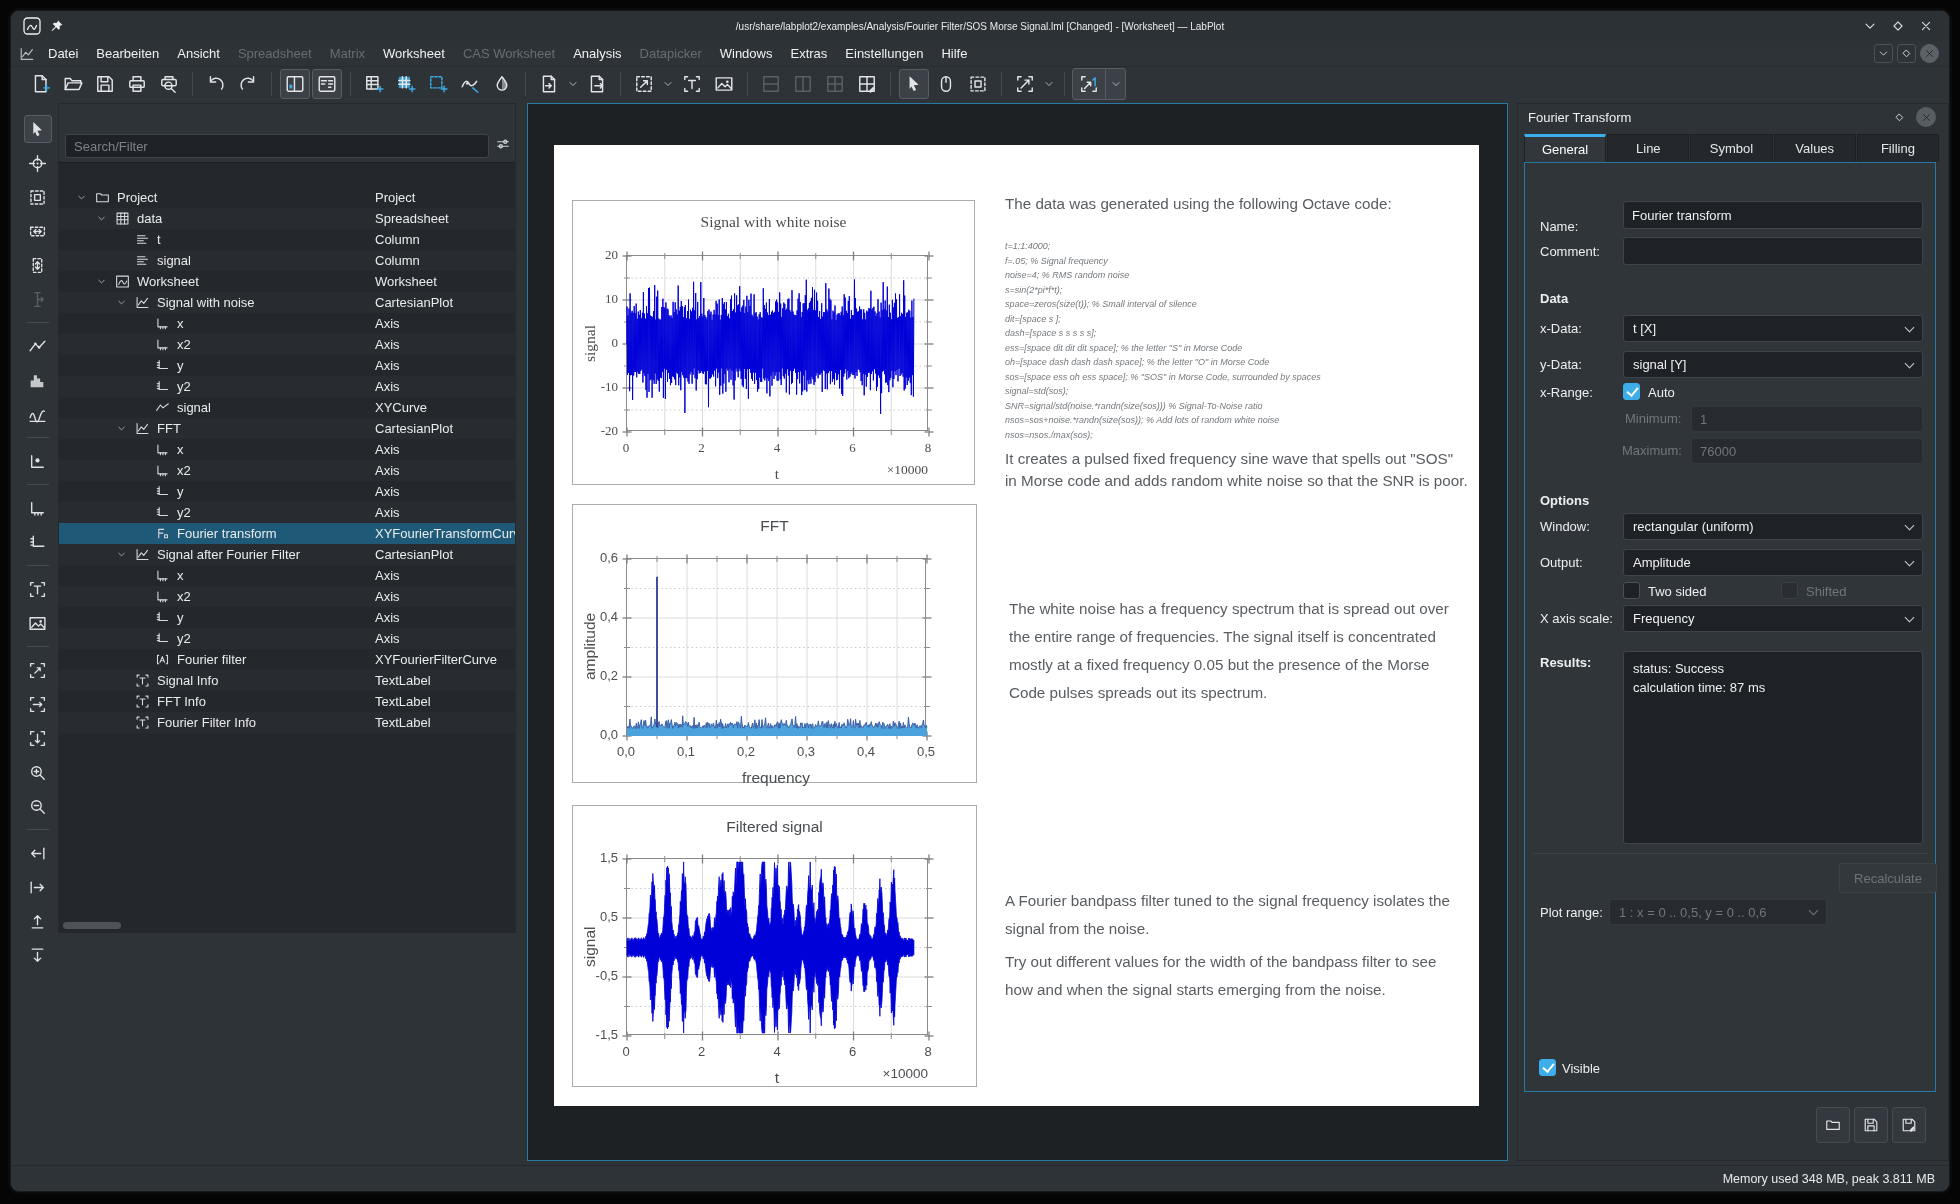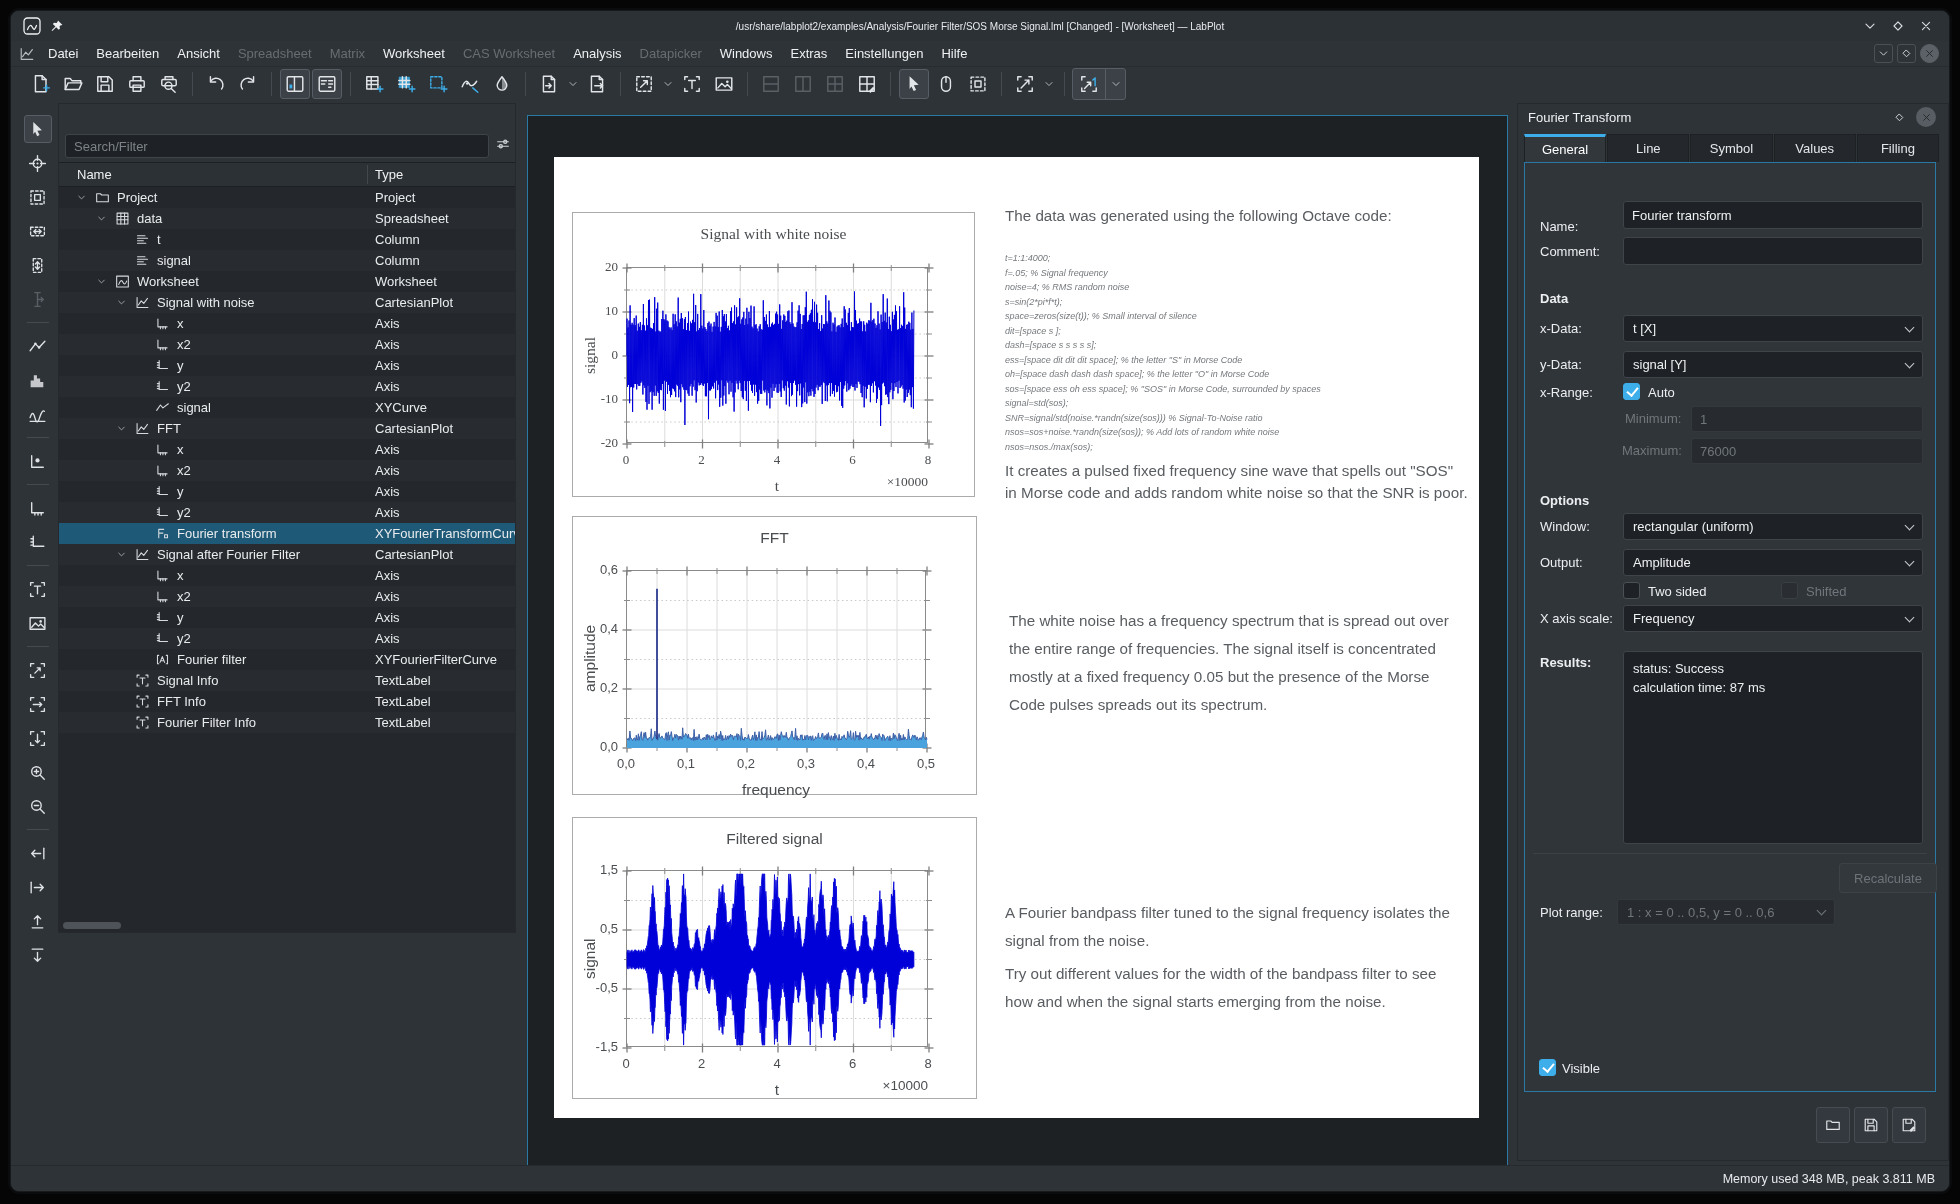--- a/index.html
+++ b/index.html
@@ -66,21 +66,21 @@
   .trow.alt{background:#282c30;}
   .trow.selected{background:#1e5a78;}
   .trow .exp{position:absolute;width:12px;height:12px;color:#b9bec2;}
   .trow .ticon{position:absolute;width:16px;height:16px;color:#d6dade;}
   .trow .tname{position:absolute;white-space:nowrap;}
   .trow .ttype{position:absolute;left:316px;right:0;white-space:nowrap;overflow:hidden;}
   #pe-hscroll{position:absolute;left:0;bottom:2px;height:9px;right:0;}
   #pe-hscroll .slider{position:absolute;left:4px;top:1px;width:58px;height:7px;border-radius:4px;background:#4d5359;}
 
   
-  #ws-view{position:absolute;left:516px;top:2px;width:981px;height:1058px;background:#1d2124;border:1px solid #2a79a5;margin-top:12px;}
+  #ws-view{position:absolute;left:516px;top:2px;width:981px;height:1058px;background:#1d2124;border:1px solid #2a79a5;}
   #page{position:absolute;left:26px;top:41px;width:925px;height:961px;background:#ffffff;}
   .plot-box{position:absolute;background:#fff;border:1px solid #ababab;}
   .plot-title{position:absolute;left:0;right:0;text-align:center;font-size:15.5px;color:#4a4d50;}
   .axes{position:absolute;border:1.4px solid #8a8a8a;}
   .axes svg{position:absolute;left:0;top:0;overflow:visible;}
   .ticklab{position:absolute;font-size:13px;color:#4b4e51;}
   .ylab{position:absolute;writing-mode:vertical-rl;transform:rotate(180deg);text-align:center;font-size:15.5px;color:#4a4d50;}
   .xlab{position:absolute;text-align:center;font-size:15.5px;color:#4a4d50;}
   .scalelab{position:absolute;text-align:right;font-size:13.5px;color:#4b4e51;}
   #ws-heading{position:absolute;left:451px;top:50px;width:480px;font-size:15.2px;color:#595d61;}
@@ -565,25 +565,20 @@
     <div id="project-dock">
       <input id="pe-search" placeholder="Search/Filter" style="">
       <span id="pe-filter">
             <svg class="ic" width="16" height="16" viewBox="0 0 18 18">
               <path d="M3 6.5h12M3 11.5h12"></path>
               <circle cx="11.5" cy="6.5" r="1.8" fill="#2e3338"></circle>
               <circle cx="6.5" cy="11.5" r="1.8" fill="#2e3338"></circle>
             </svg>
           </span>
       <div id="pe-table">
-        <div id="pe-cols">
-          <span class="c1">Name</span>
-          <span class="divline"></span>
-          <span class="c2">Type</span>
-        </div>
         <div id="tree">
               <div class="trow" style="top: 0px;">
                 <span class="exp" style="left:17px;">
                   <svg class="ic" width="11" height="11" viewBox="0 0 18 18">
                     <path d="M4.5 6.8l4.5 4.5 4.5-4.5" stroke-width="1.6"></path>
                   </svg>
                 </span>
                 <span class="ticon" style="left:36px;">
                   <svg class="ic" width="15" height="15" viewBox="0 0 18 18">
                     <path d="M2 14V4.5h4.5L8 6h8v8z"></path>
@@ -1191,21 +1186,21 @@
             </div>
 
         <span class="plabel bold" style="left:15px;top:492px;">Results:</span>
         <div id="results-box" style="left:98px;top:488px;width:300px;height:193px;">status: Success
 calculation time: 87 ms</div>
 
         <div class="psep" style="top:690px;"></div>
         <div id="recalc" style="left:314px;top:700px;width:98px;height:30px;">Recalculate</div>
 
         <span class="plabel" style="left:15px;top:742px;">Plot range:</span>
-        <div class="combo dis" style="left:92px;top:736px;width:218px;height:26px;gap:8px;">
+        <div class="combo dis" style="left:84px;top:736px;width:218px;height:26px;gap:8px;">
               <span>1 : x = 0 .. 0,5, y = 0 .. 0,6</span>
               <span class="chevg"></span>
             </div>
 
         <span class="cb checked" style="left:14px;top:896px;"></span>
         <span class="plabel" style="left:37px;top:898px;">Visible</span>
       </div>
       <span class="io-btn" style="left:298px;top:1003px;">
             <svg class="ic" width="16" height="16" viewBox="0 0 18 18">
               <path d="M2 14V4.5h4.5L8 6h8v8z"></path>

